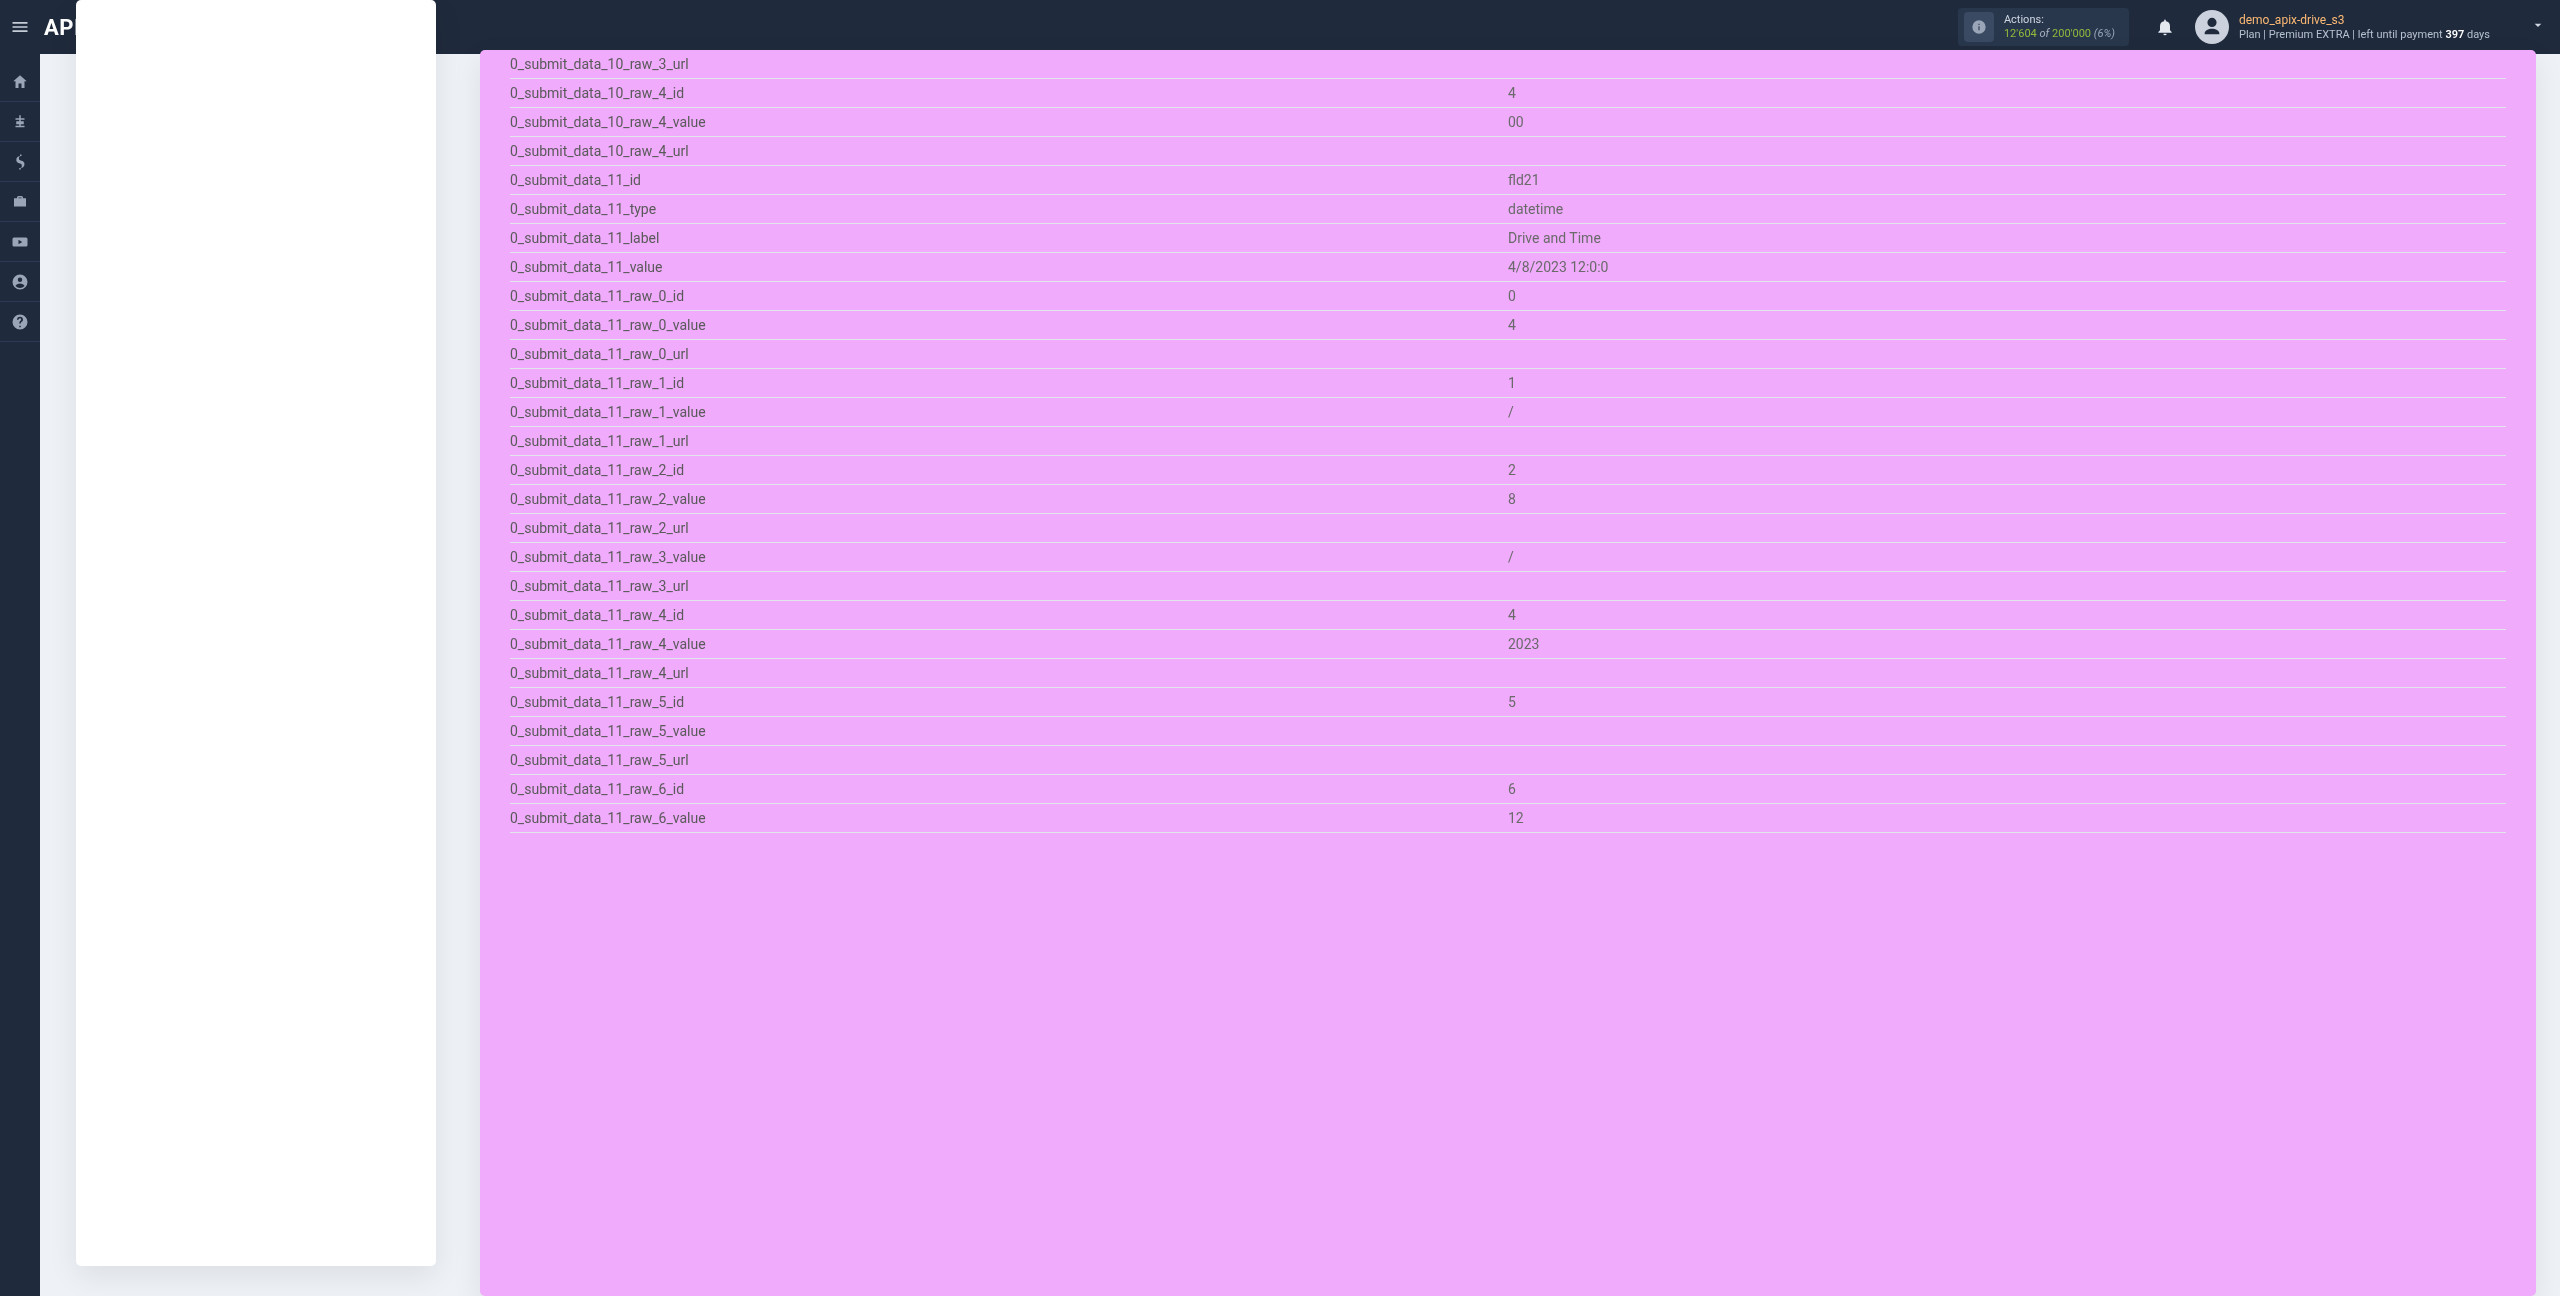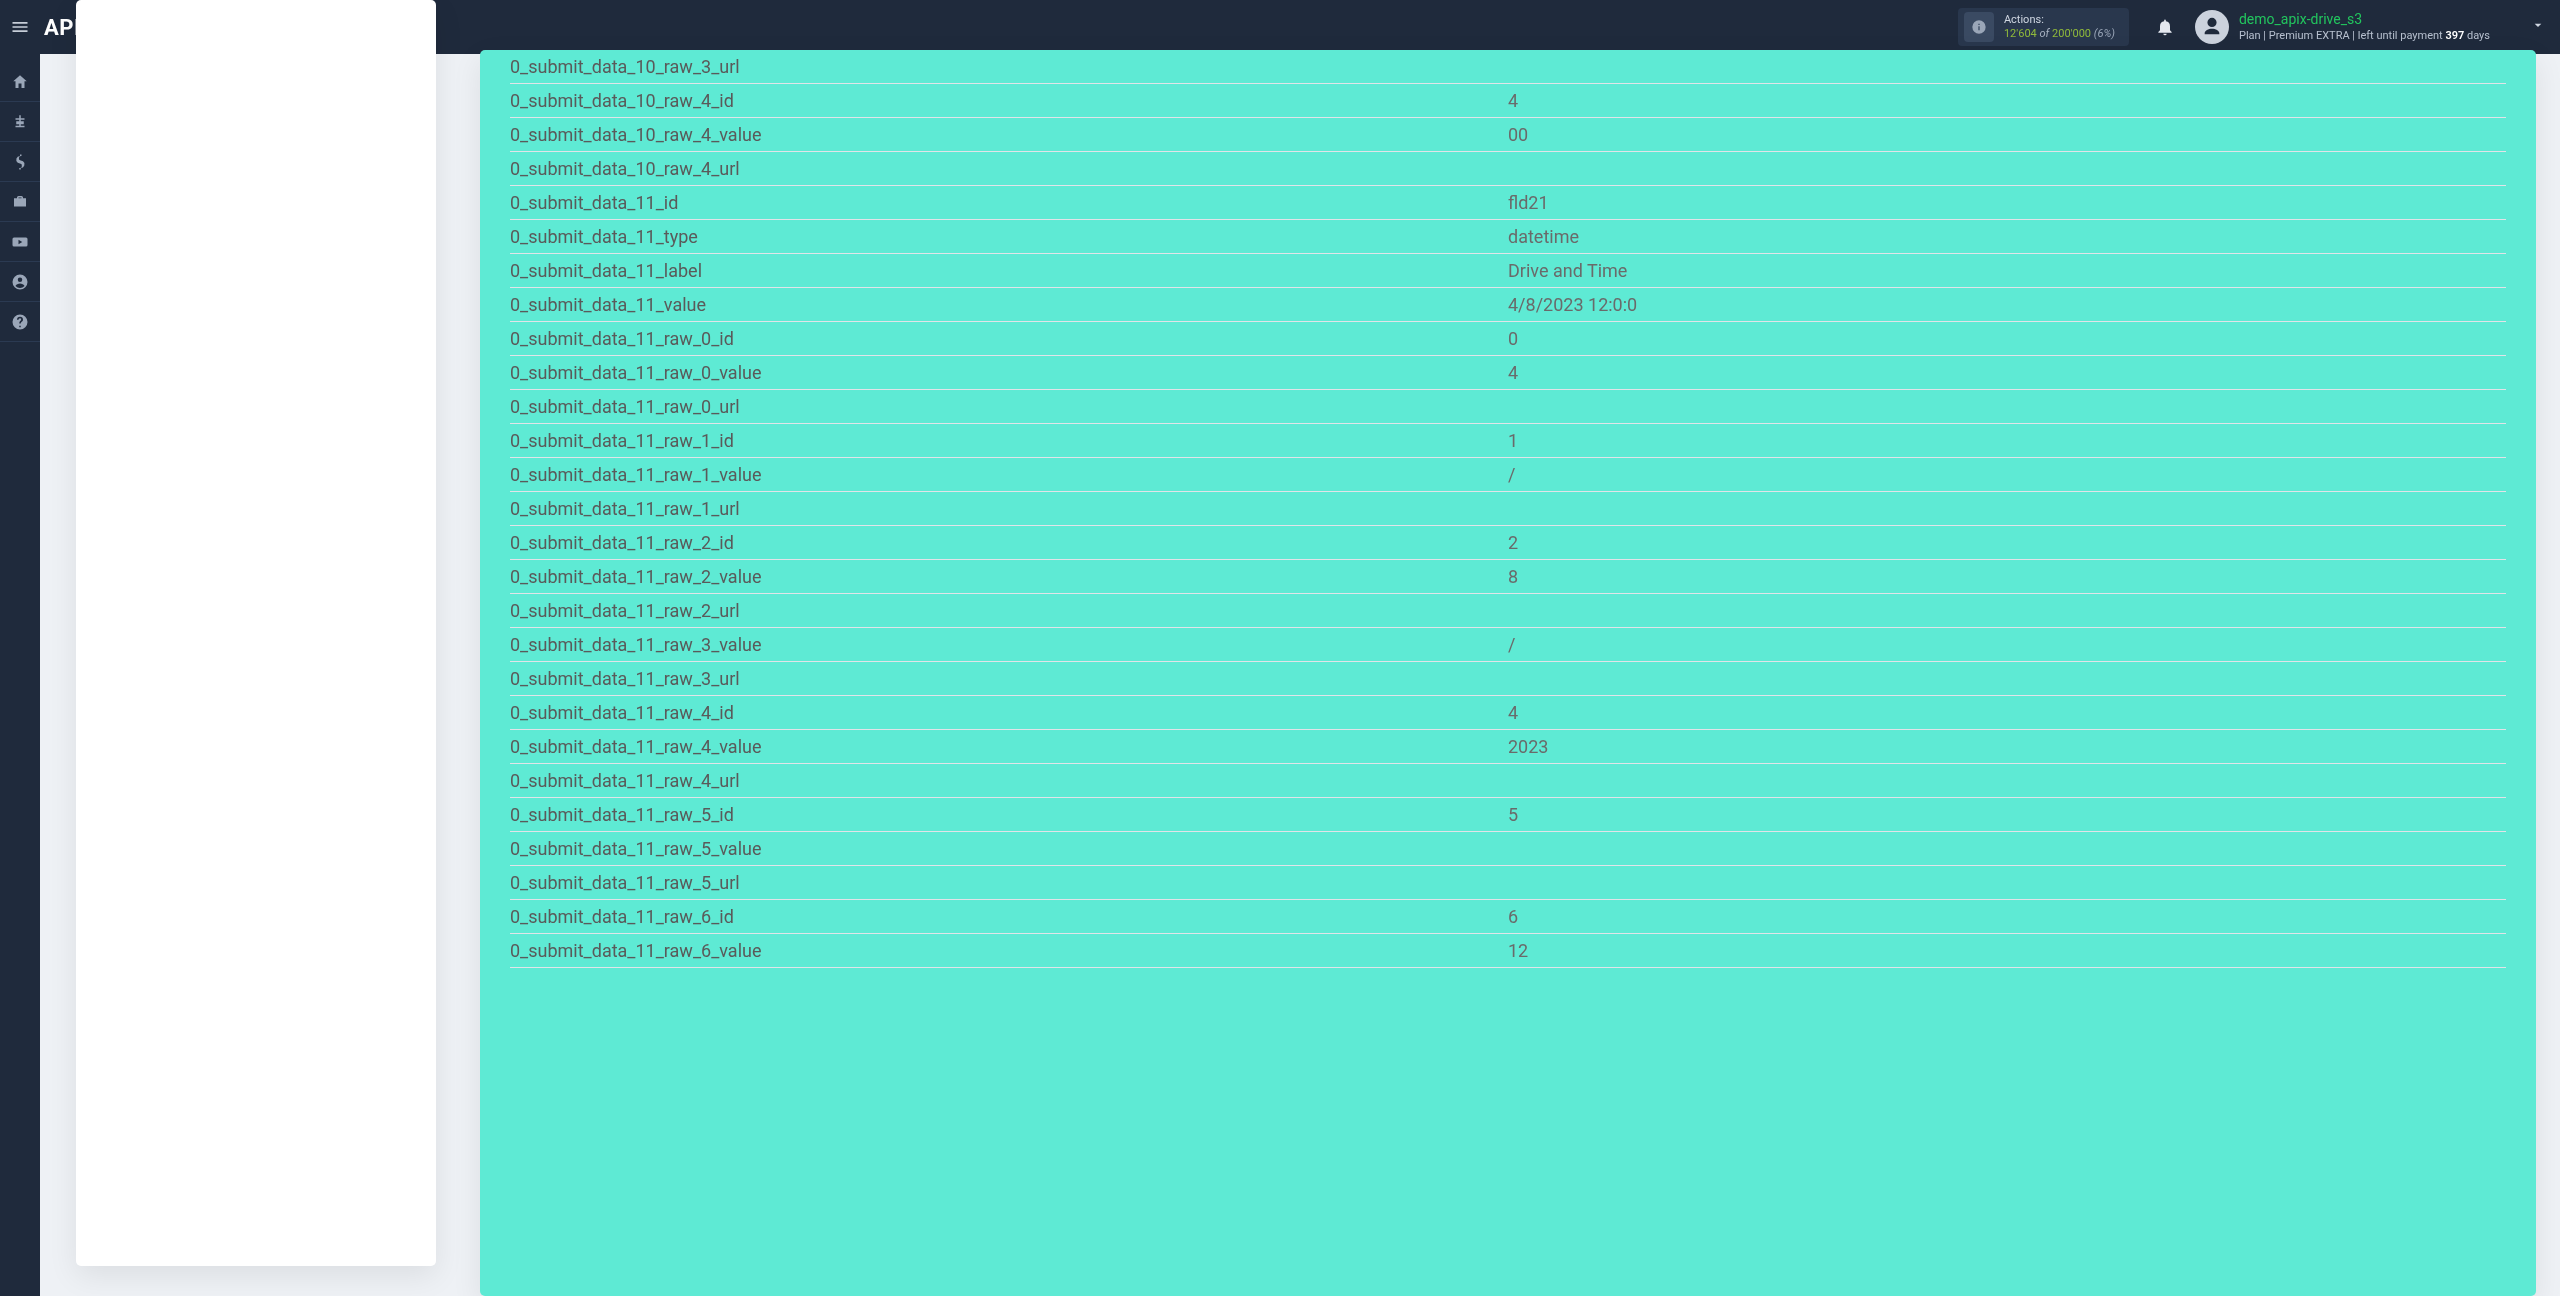--- a/index.html
+++ b/index.html
@@ -101,21 +101,21 @@
     cursor:pointer;
   }
   .avatar {
     width:34px;height:34px;border-radius:50%;
     background:#cbd2dd;
     display:flex;align-items:center;justify-content:center;
     margin-right:10px;
   }
   .avatar svg{ fill:#1f2a3c; }
   .user-lines{ font-size:13px; line-height:1.25; margin-right: 40px;}
-  .user-lines .uname{ color:#22c55e; font-size:14px;}
+  .user-lines .uname{ color:#fdba74; font-size:12px;}
   .user-lines .plan { color:#b7c0cf; font-size:11px;}
   .user-lines .plan .days{ color:#fff; font-weight:600;}
   .chevron svg{ fill:#cfd6e1; }
 
   
   .body-row{ flex:1; display:flex; min-height:0; }
 
   .sidebar{
     width:40px;
     background:#1f2a3c;
@@ -152,29 +152,29 @@
     margin-bottom:30px;
     position:relative;
     top:0;
     flex-shrink:0;
   }
   .gap{
     width:44px; flex-shrink:0;
   }
   .wide-panel{
     flex:1;
-    background:#5eead4;
+    background:#f0abfc;
     box-shadow: 0 10px 30px rgba(0,0,0,.08);
     border-radius:5px;
     margin-top:-4px;
     margin-right:24px;
     margin-bottom:0;
     padding: 0 30px;
     overflow-y:auto;
-    font-size:18px;
+    font-size:14px;
     color:#5b5b5b;
   }
   table.data{
     width:100%;
     border-collapse: collapse;
   }
   table.data td{
     padding: 6px 0;
     border-bottom:1px solid #e1e4e8;
     vertical-align: middle;

